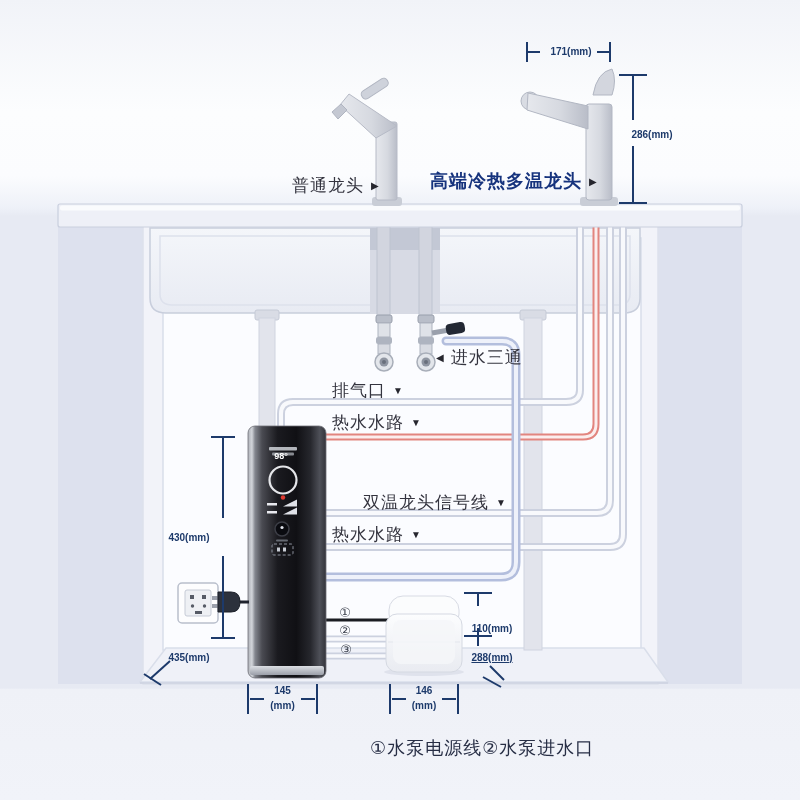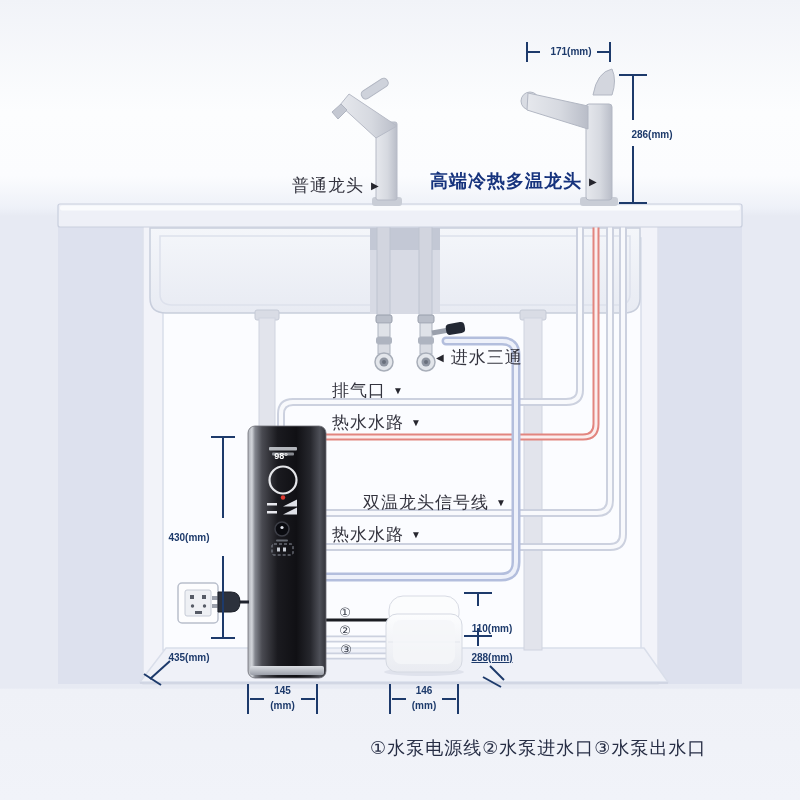--- a/index.html
+++ b/index.html
@@ -305,16 +305,15 @@
 
 <div class="marker" style="left:337px;top:605px;width:16px;height:14px;">①</div>
 <div class="marker" style="left:337px;top:623px;width:16px;height:14px;">②</div>
 <div class="marker" style="left:338px;top:642px;width:16px;height:14px;">③</div>
 
 <div class="devtemp">98°</div>
 
 <div class="legend">
   <span>①水泵电源线</span>
   <span>②水泵进水口</span>
-  <span>③水泵出水口</span>
 </div>
 
 </div>
 
 </body></html>

